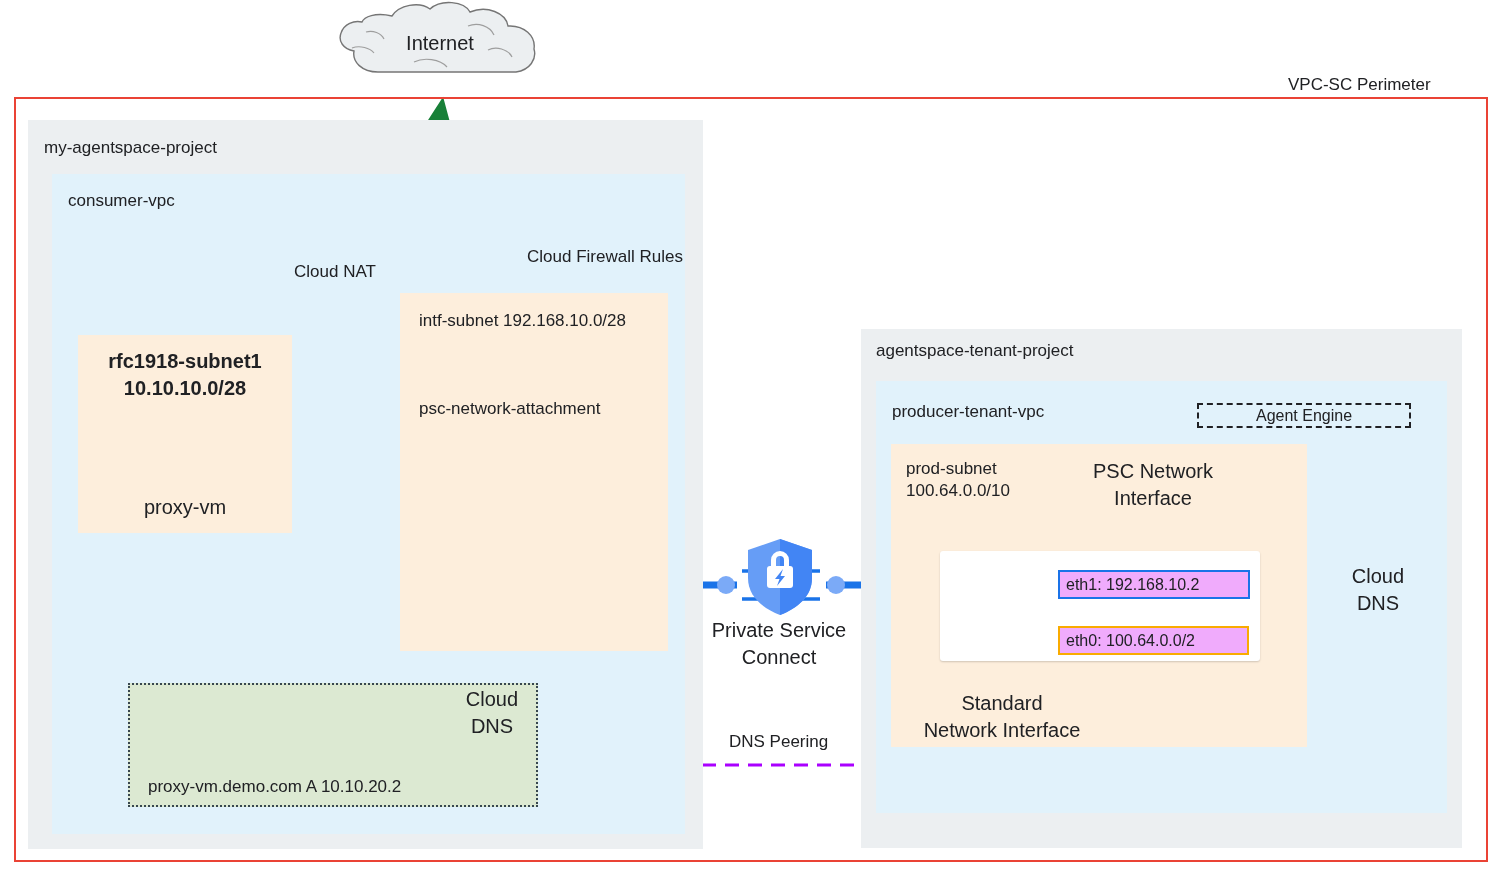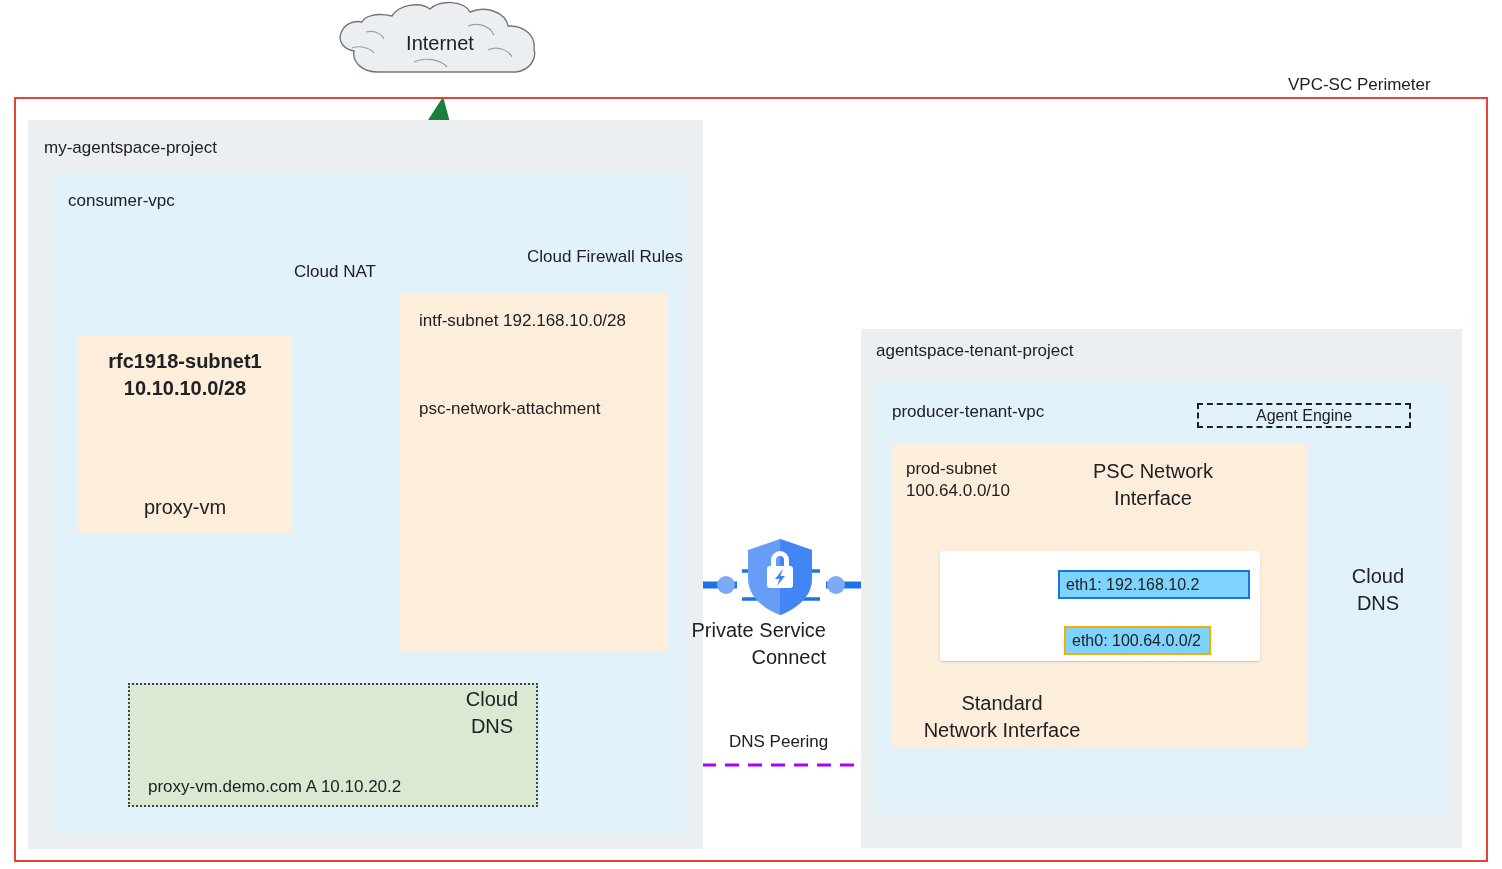--- a/index.html
+++ b/index.html
@@ -38,38 +38,38 @@
   
   #dns-zone{left:128px;top:683px;width:410px;height:124px;background:#dce9d2;
             border:2.5px dotted #37474f;box-sizing:border-box;}
 
   
   #agent-engine{left:1197px;top:403px;width:214px;height:25px;border:2px dashed #202124;
                 box-sizing:border-box;display:flex;align-items:center;justify-content:center;
                 font-size:16px;background:transparent;}
 
   
-  .ethbox{height:29px;display:flex;align-items:center;padding:8px 6px;background:#7dd3fc;
+  .ethbox{height:29px;display:flex;align-items:center;padding:8px 6px;background:#f0abfc;
           box-sizing:border-box;font-size:16px;white-space:nowrap;}
   #eth1{left:1058px;top:570px;width:192px;border:2.5px solid #1a73e8;}
-  #eth0{left:1058px;top:626px;width:147px;border:2.5px solid #f9ab00;margin-left:6px;}
+  #eth0{left:1058px;top:626px;width:191px;border:2.5px solid #f9ab00;}
 
   
   #t-proj-consumer{left:44px;top:137px;}
   #t-vpc-consumer{left:68px;top:190px;}
   #t-proj-tenant{left:876px;top:340px;}
   #t-vpc-producer{left:892px;top:401px;}
   #t-rfc1918{left:78px;top:348px;width:214px;font-weight:bold;}
   #t-proxyvm{left:78px;top:494px;width:214px;}
   #t-intf{left:419px;top:310px;}
   #t-psc-attach{left:419px;top:372px;margin-top:26px;}
   #t-prodsubnet{left:906px;top:458px;width:180px;}
   #t-cloudnat{left:294px;top:261px;}
   #t-firewall{left:527px;top:207px;width:130px;text-align:left;margin-top:39px;}
-  #t-psc{left:668px;top:617px;width:158px;text-align:right;}
+  #t-psc{left:700px;top:617px;width:158px;}
   #t-pscnif{left:1083px;top:458px;width:140px;}
   #t-stdnif{left:922px;top:690px;width:160px;}
   #t-dnspeering{left:729px;top:731px;}
   #t-clouddns-right{left:1338px;top:563px;width:80px;}
   #t-clouddns-left{left:452px;top:686px;width:80px;}
   #t-dnsrec{left:148px;top:730px;margin-top:46px;}
   #t-internet{left:392px;top:30px;width:96px;}
 </style>
 </head>
 <body>

